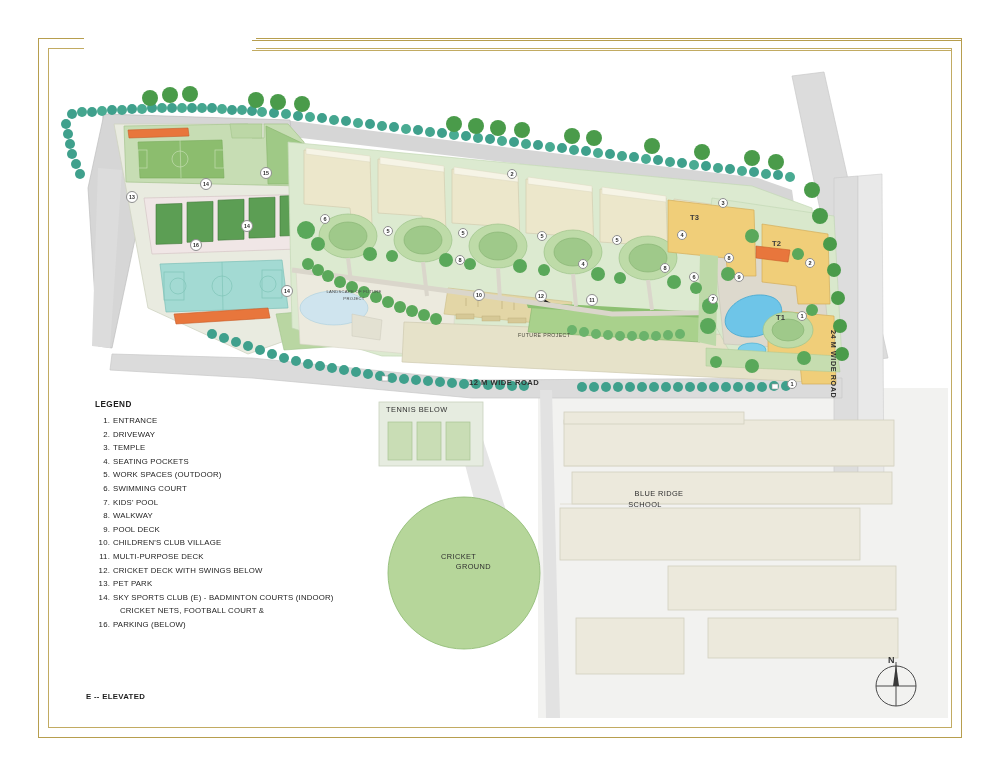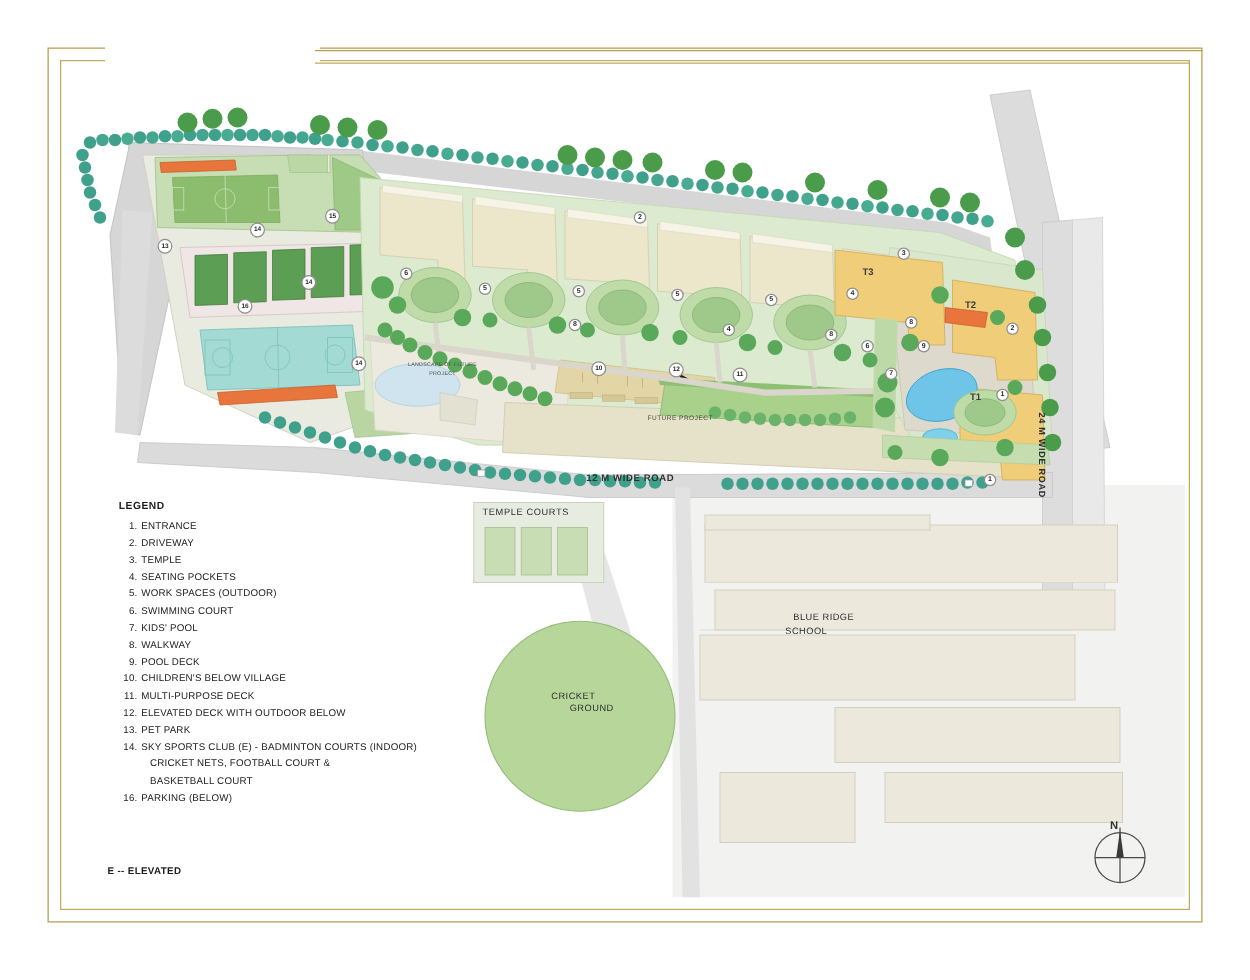--- a/index.html
+++ b/index.html
@@ -579,21 +579,21 @@
         <line x1="508" y1="446" x2="808" y2="446"></line>
       </g>
 
       <g fill="#ffffff" stroke="#9a9a9a" stroke-width="0.6">
         <rect x="330" y="318" width="6" height="5"></rect>
         <rect x="720" y="326" width="6" height="5"></rect>
       </g>
     </svg>
   </div>
 
-  <div class="maptext t-tennis">TEMPLE COURTS</div>
+  <div class="maptext t-tennis">TENNIS BELOW</div>
   <div class="maptext t-cricket">CRICKET</div>
   <div class="maptext t-cricket2">GROUND</div>
   <div class="maptext t-school">BLUE RIDGE</div>
   <div class="maptext t-school2">SCHOOL</div>
   <div class="maptext t-road12">12 M WIDE  ROAD</div>
   <div class="maptext t-road24">24 M WIDE ROAD</div>
   <div class="maptext t-future">FUTURE PROJECT</div>
   <div class="maptext t-lfp1">LANDSCAPE OF FUTURE</div>
   <div class="maptext t-lfp2">PROJECT</div>
 
@@ -667,40 +667,39 @@
         <div class="legend-row">
           <span class="legend-num">8.</span>
           <span class="legend-label">WALKWAY</span>
         </div>
         <div class="legend-row">
           <span class="legend-num">9.</span>
           <span class="legend-label">POOL DECK</span>
         </div>
         <div class="legend-row">
           <span class="legend-num">10.</span>
-          <span class="legend-label">CHILDREN'S BELOW VILLAGE</span>
+          <span class="legend-label">CHILDREN'S CLUB VILLAGE</span>
         </div>
         <div class="legend-row">
           <span class="legend-num">11.</span>
           <span class="legend-label">MULTI-PURPOSE DECK</span>
         </div>
         <div class="legend-row">
           <span class="legend-num">12.</span>
-          <span class="legend-label">ELEVATED DECK WITH OUTDOOR BELOW</span>
+          <span class="legend-label">CRICKET DECK WITH SWINGS BELOW</span>
         </div>
         <div class="legend-row">
           <span class="legend-num">13.</span>
           <span class="legend-label">PET PARK</span>
         </div>
         <div class="legend-row">
           <span class="legend-num">14.</span>
           <span class="legend-label">SKY SPORTS CLUB (E) - BADMINTON COURTS (INDOOR)</span>
         </div>
         <div class="legend-cont">CRICKET NETS, FOOTBALL COURT &amp;</div>
-        <div class="legend-cont">BASKETBALL COURT</div>
         <div class="legend-row">
           <span class="legend-num">16.</span>
           <span class="legend-label">PARKING (BELOW)</span>
         </div>
       </div>
   </div>
   <div class="legend-foot">E -- ELEVATED</div>
 
   <div class="compass-n">N</div>
   <div class="compass">

